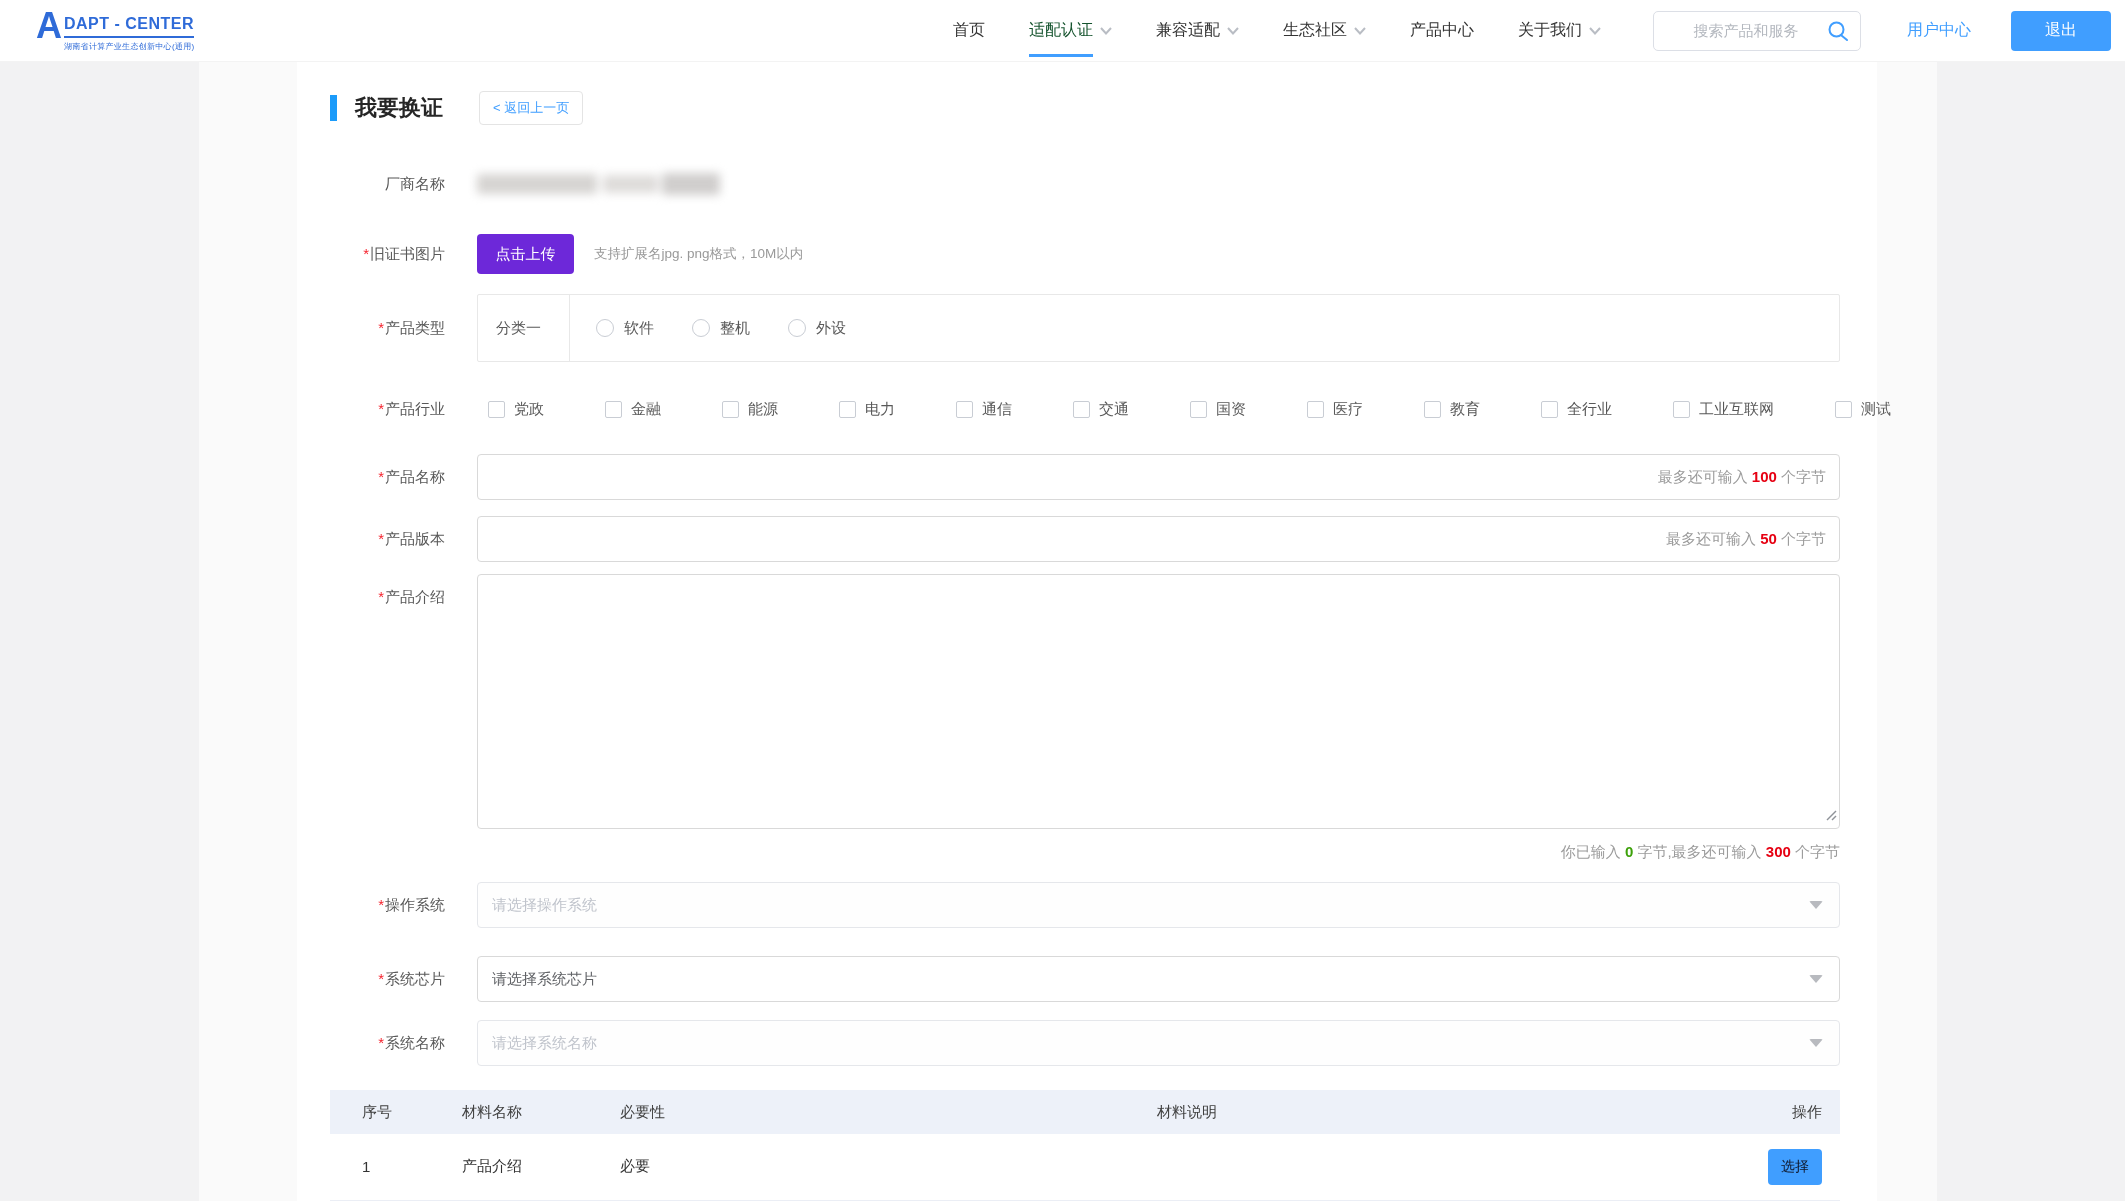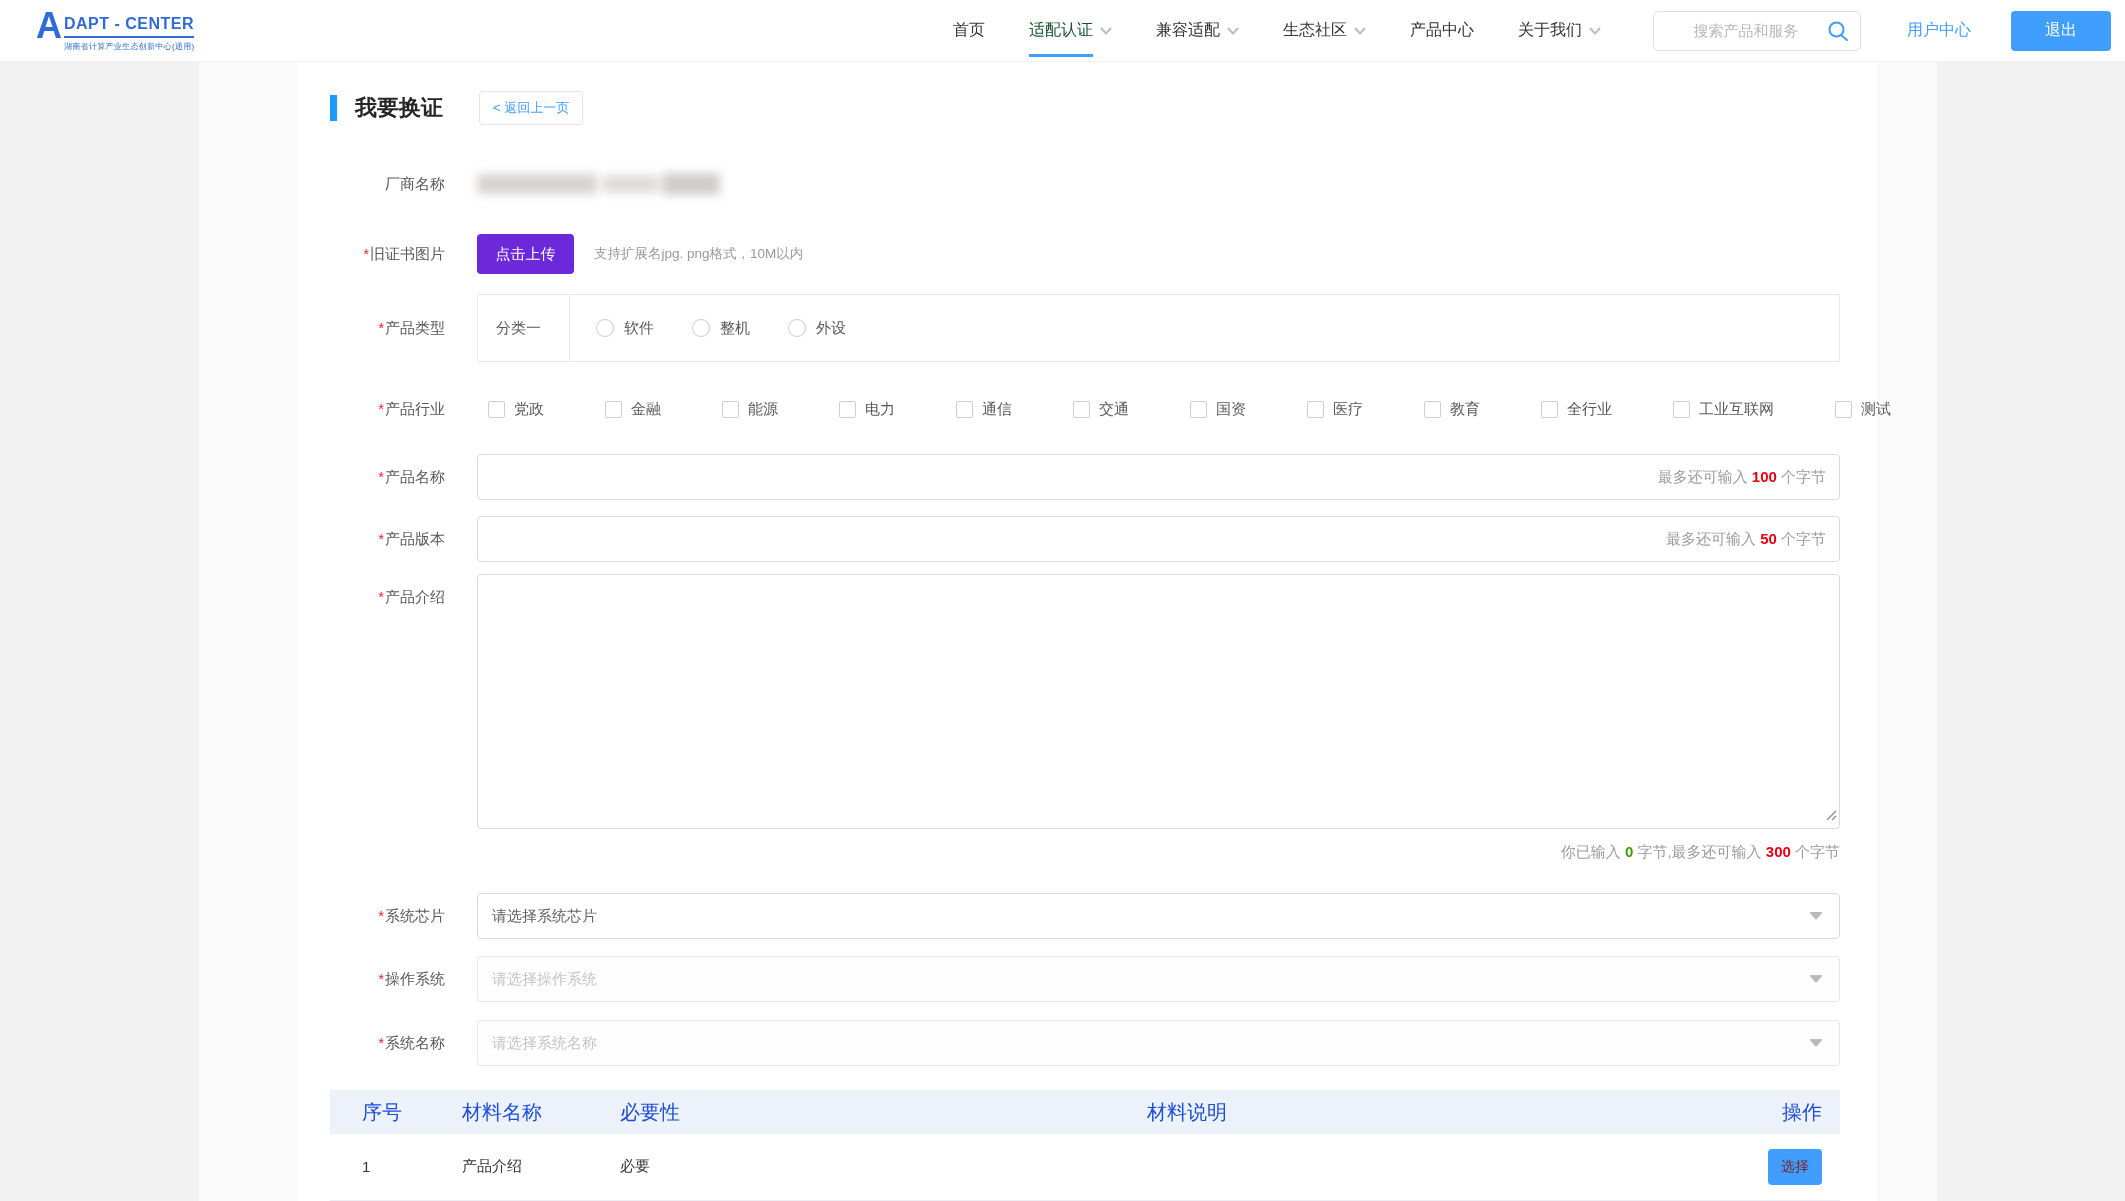--- a/index.html
+++ b/index.html
@@ -109,30 +109,30 @@
              display:flex; align-items:center; padding:0 16px 0 14px; cursor:pointer; }
   .sel-box.disabled { border-color:#e5e7eb; cursor:not-allowed; background:#fefefe; }
   .sel-text { flex:1; font-size:15px; color:#606266; }
   .sel-box.disabled .sel-text { color:#c0c4cc; }
   .caret-down { width:0; height:0; border-left:7px solid transparent; border-right:7px solid transparent;
                 border-top:8px solid #b8babf; border-radius:2px; }
   
   .mat-table { margin-top:24px; width:100%; border-collapse:collapse; table-layout:fixed; }
   .mat-table col.c1{ width:100px; } .mat-table col.c2{ width:158px; } .mat-table col.c3{ width:158px; }
   .mat-table col.c4{ width:882px; } .mat-table col.c5{ width:auto; }
-  .mat-table thead th { background:#edf1f9; height:44px; font-size:20px; font-weight:normal; color:#1d4ed8;
+  .mat-table thead th { background:#edf1f9; height:44px; font-size:15px; font-weight:normal; color:#404040;
                         text-align:left; padding:0 0 0 32px; white-space:nowrap; }
   .mat-table thead th.center { text-align:center; padding:0; }
   .mat-table thead th.right { text-align:right; padding:0 18px 0 0; }
   .mat-table tbody td { height:66px; font-size:15px; color:#333; padding:0 0 0 32px;
                         border-bottom:1px solid #ebeef5; background:#fff; }
   .mat-table tbody td.center { text-align:center; padding:0; }
   .mat-table tbody td.right { text-align:right; padding:0 18px 0 0; }
   .required-red { color:#e02433; }
-  .select-btn { width:54px; height:36px; background:#409eff; color:#7f1d1d; border:none; border-radius:4px;
+  .select-btn { width:54px; height:36px; background:#409eff; color:#0f172a; border:none; border-radius:4px;
                 font-size:14px; cursor:pointer; font-family:"Liberation Sans", sans-serif; }
 </style>
 </head>
 <body>
 
 <header class="hdr">
   <div class="logo">
     <span class="logo-a">A</span>
     <div class="logo-right">
       <span class="logo-text">DAPT - CENTER</span>
@@ -338,39 +338,39 @@
           <svg width="11" height="11" viewBox="0 0 11 11">
             <line x1="1" y1="10" x2="10" y2="1" stroke="#8f9399" stroke-width="1.4"></line>
             <line x1="6" y1="10" x2="10" y2="6" stroke="#8f9399" stroke-width="1.4"></line>
           </svg>
         </span>
       </div>
     </div>
 
     <div class="counter-row"><span>你已输入 </span><span class="count-green">0</span><span> 字节,最多还可输入 </span><span class="count-red">300</span><span> 个字节</span></div>
 
+    <div class="frow row-os vcenter">
+      <div class="flabel">
+        <span class="req">*</span><span>操作系统</span>
+      </div>
+      <div class="ffield">
+        <div class="sel-box disabled">
+          <span class="sel-text">请选择操作系统</span>
+          <span class="caret-down"></span>
+        </div>
+      </div>
+    </div>
+
     <div class="frow row-chip vcenter">
       <div class="flabel">
         <span class="req">*</span><span>系统芯片</span>
       </div>
       <div class="ffield">
         <div class="sel-box">
           <span class="sel-text">请选择系统芯片</span>
-          <span class="caret-down"></span>
-        </div>
-      </div>
-    </div>
-
-    <div class="frow row-os vcenter">
-      <div class="flabel">
-        <span class="req">*</span><span>操作系统</span>
-      </div>
-      <div class="ffield">
-        <div class="sel-box disabled">
-          <span class="sel-text">请选择操作系统</span>
           <span class="caret-down"></span>
         </div>
       </div>
     </div>
 
     <div class="frow row-sys vcenter">
       <div class="flabel">
         <span class="req">*</span><span>系统名称</span>
       </div>
       <div class="ffield">

